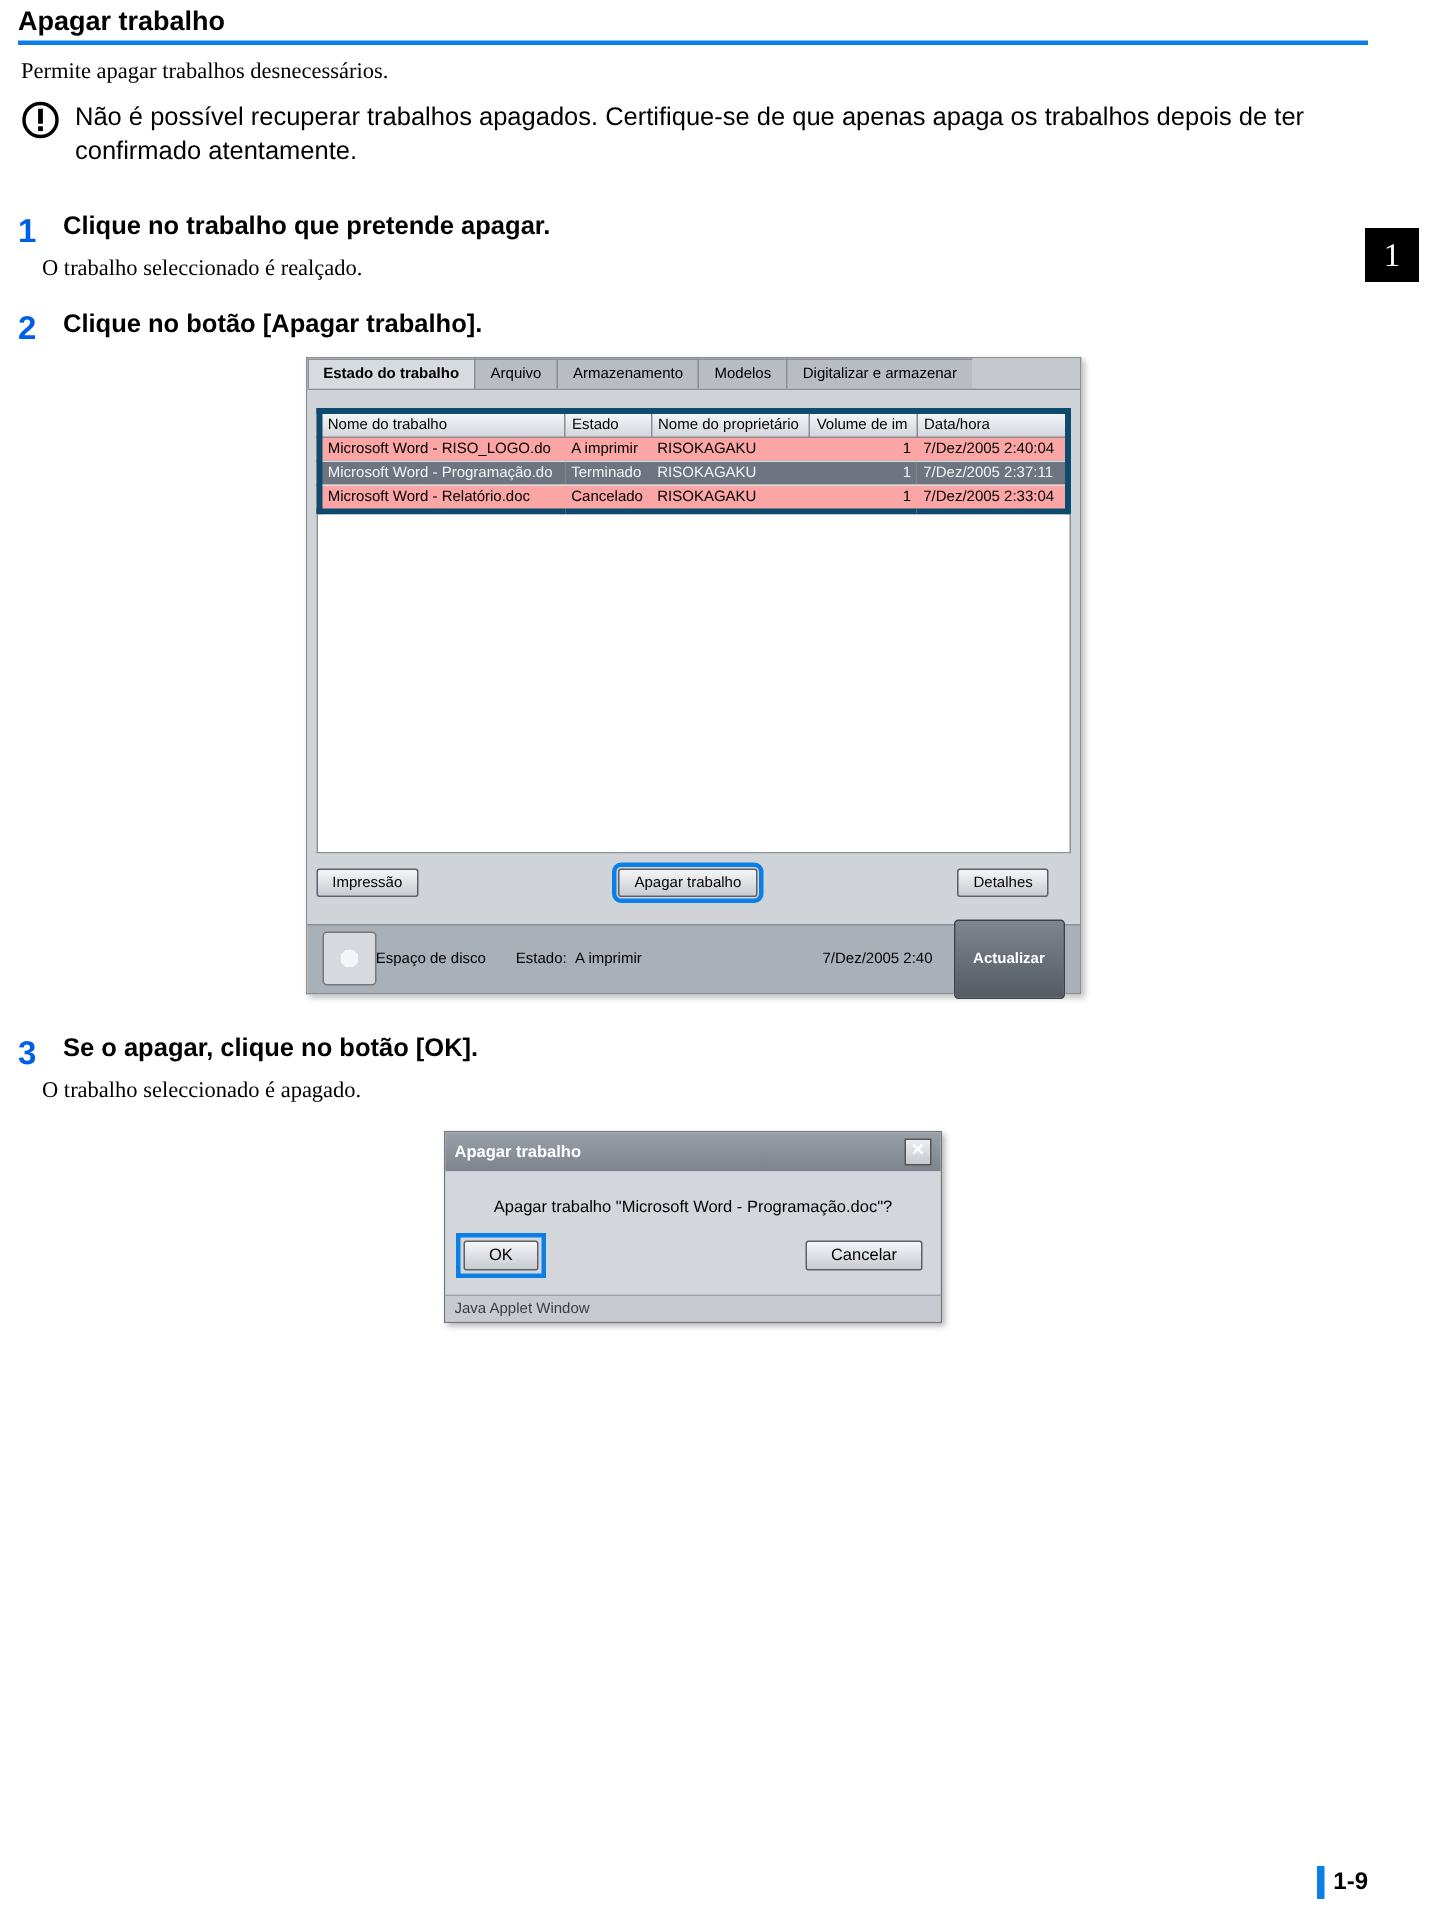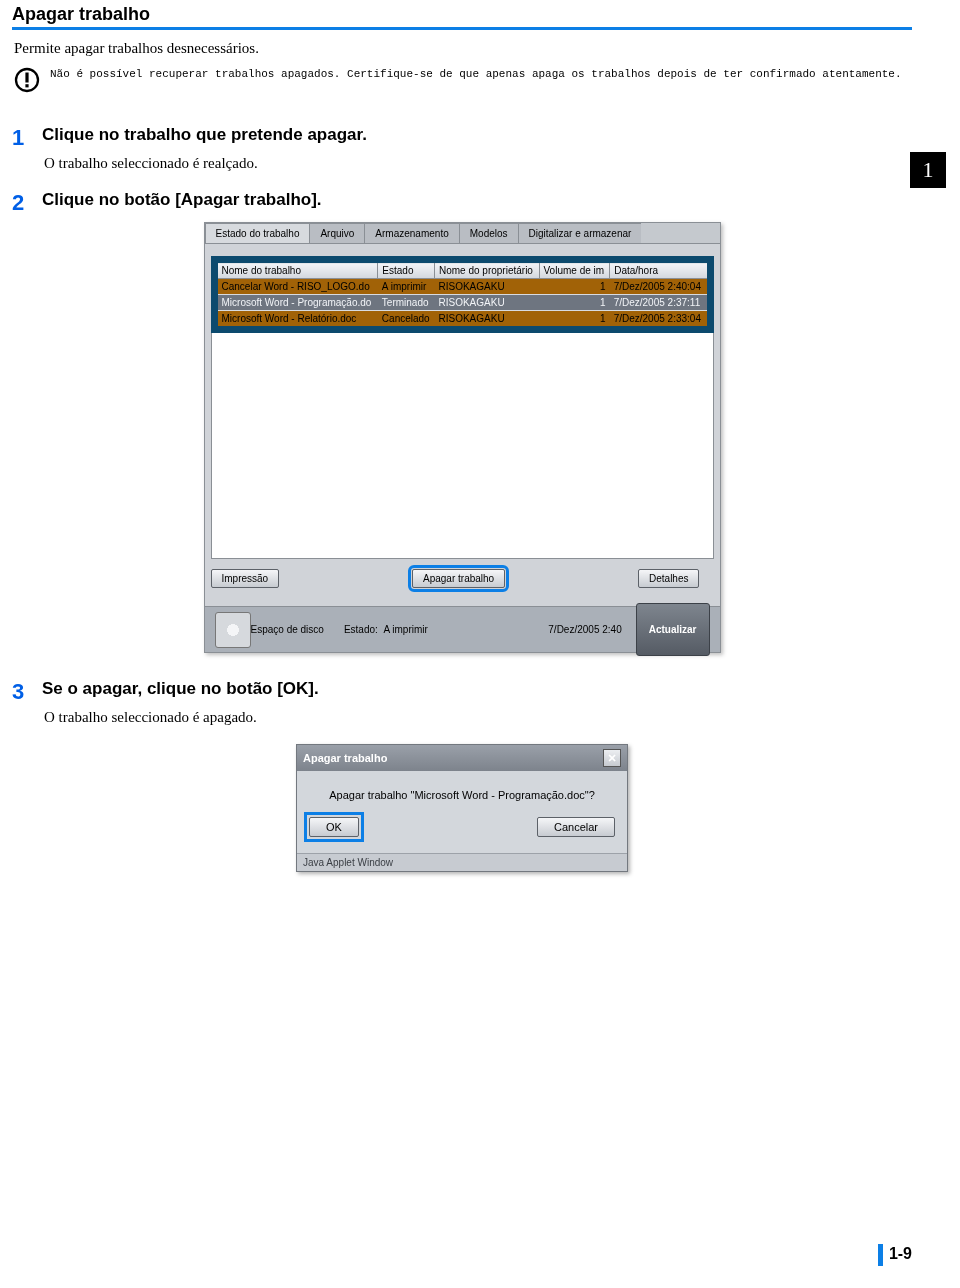--- a/index.html
+++ b/index.html
@@ -2,36 +2,36 @@
 <html><head>
 <meta charset="utf-8">
 <style>
   html,body{margin:0;padding:0;background:#fff;font-family:Arial,Helvetica,sans-serif;color:#000}
   .page{width:960px;height:1288px;position:relative;box-sizing:border-box;padding:4px 48px 40px 12px}
   .section-title{font-size:18px;font-weight:700;margin-bottom:2px}
   .hr{height:3px;background:#0c7fe6;margin-bottom:10px}
   .intro{font-size:15px;font-family:'Times New Roman',serif;margin:0 0 10px 2px}
   .warn{display:flex;align-items:flex-start;gap:10px;margin:6px 0 28px 2px}
   .warn-icon{flex:0 0 auto}
-  .warn-text{font-size:11px;font-family:Liberation Mono, monospace;line-height:1.35}
+  .warn-text{font-size:17px;font-family:Liberation Sans, sans-serif;line-height:1.35}
   .step{display:flex;align-items:flex-start;gap:12px;margin:0 0 4px 0}
   .step-num{font-size:22px;font-weight:700;color:#005fe6;font-family:Arial,Helvetica,sans-serif;min-width:18px}
   .step-title{font-size:17px;font-weight:700;font-family:Arial,Helvetica,sans-serif}
-  .step-sub{font-size:15px;font-family:'Times New Roman',serif;margin:2px 0 18px 32px}
+  .step-sub{font-size:15px;font-family:'Times New Roman',serif;margin:2px 0 18px 16px}
   .sidetab{position:absolute;top:152px;right:14px;width:36px;height:36px;background:#000;color:#fff;font-size:22px;font-weight:400;display:flex;align-items:center;justify-content:center;font-family:'Times New Roman',serif}
   .pagenum{position:absolute;bottom:22px;right:48px;font-family:Arial,Helvetica,sans-serif;font-size:16px;font-weight:700}
   .pagenum::before{content:"";display:inline-block;width:5px;height:22px;background:#0c7fe6;vertical-align:middle;margin-right:6px}
   
   .app1{width:515px;margin:6px auto 26px auto;border:1px solid #8a8f95;box-shadow:2px 2px 4px rgba(0,0,0,.25);font-family:Tahoma,Arial,sans-serif;font-size:10px;color:#000}
   .tabs{display:flex;background:#c8cbd0;border-bottom:1px solid #8a8f95}
   .tab{padding:4px 10px;border:1px solid #8a8f95;border-bottom:none;background:#b9bdc3;margin-right:-1px}
-  .tab.active{background:#d7dade;font-weight:400}
+  .tab.active{background:#d7dade;font-weight:700}
   .tabs .spacer{flex:1;background:#c5c9ce}
   .listwrap{background:#d0d3d8;padding:12px 6px 10px 6px}
-  .job-table{width:100%;border-collapse:collapse;background:#a16207;font-size:10px;border:7px solid #0c4a6e}
+  .job-table{width:100%;border-collapse:collapse;background:#fca5a5;font-size:10px;border:4px solid #0c4a6e}
   .job-table th{background:linear-gradient(#f2f4f7,#d3d7dd);border:1px solid #8a8f95;padding:2px 4px;font-weight:400;text-align:left;white-space:nowrap}
   .job-table td{border:1px solid #d8dbe0;border-left:none;border-right:none;padding:2px 4px;white-space:nowrap}
   .job-table tr.selected td{background:#6e7580;color:#f2f4f7}
   .listspace{height:225px;background:#fff;border:1px solid #8a8f95;border-top:none}
   .btnrow{display:flex;justify-content:space-between;gap:10px;padding:10px 14px 8px 0;background:#d0d3d8}
   .winbtn{background:linear-gradient(#f5f6f8,#c7cbd1);border:1px solid #5c6168;border-radius:2px;padding:3px 10px;font-size:10px}
   .highlight-btn{outline:3px solid #0c7fe6;outline-offset:1px}
   .statusbar{display:flex;align-items:center;justify-content:space-between;background:#aab0b8;border-top:1px solid #8a8f95;padding:4px 10px;height:46px;box-sizing:border-box}
   .statusbar .left{display:flex;align-items:center;}
   .fan-icon{width:34px;height:34px;border:1px solid #777;border-radius:3px;background:radial-gradient(circle at 50% 50%, #f4f5f7 0 6px, #d6d9dd 6px 18px);position:relative}
@@ -95,21 +95,21 @@
             <tr>
           <th>Nome do trabalho</th>
           <th>Estado</th>
           <th>Nome do proprietário</th>
           <th>Volume de im</th>
           <th>Data/hora</th>
         </tr>
           </thead>
         <tbody>
           <tr>
-            <td>Cancelar Word - RISO_LOGO.do</td>
+            <td>Microsoft Word - RISO_LOGO.do</td>
             <td>A imprimir</td>
             <td>RISOKAGAKU</td>
             <td style="text-align:right">1</td>
             <td>7/Dez/2005 2:40:04</td>
           </tr>
           <tr class="selected">
             <td>Microsoft Word - Programação.do</td>
             <td>Terminado</td>
             <td>RISOKAGAKU</td>
             <td style="text-align:right">1</td>

